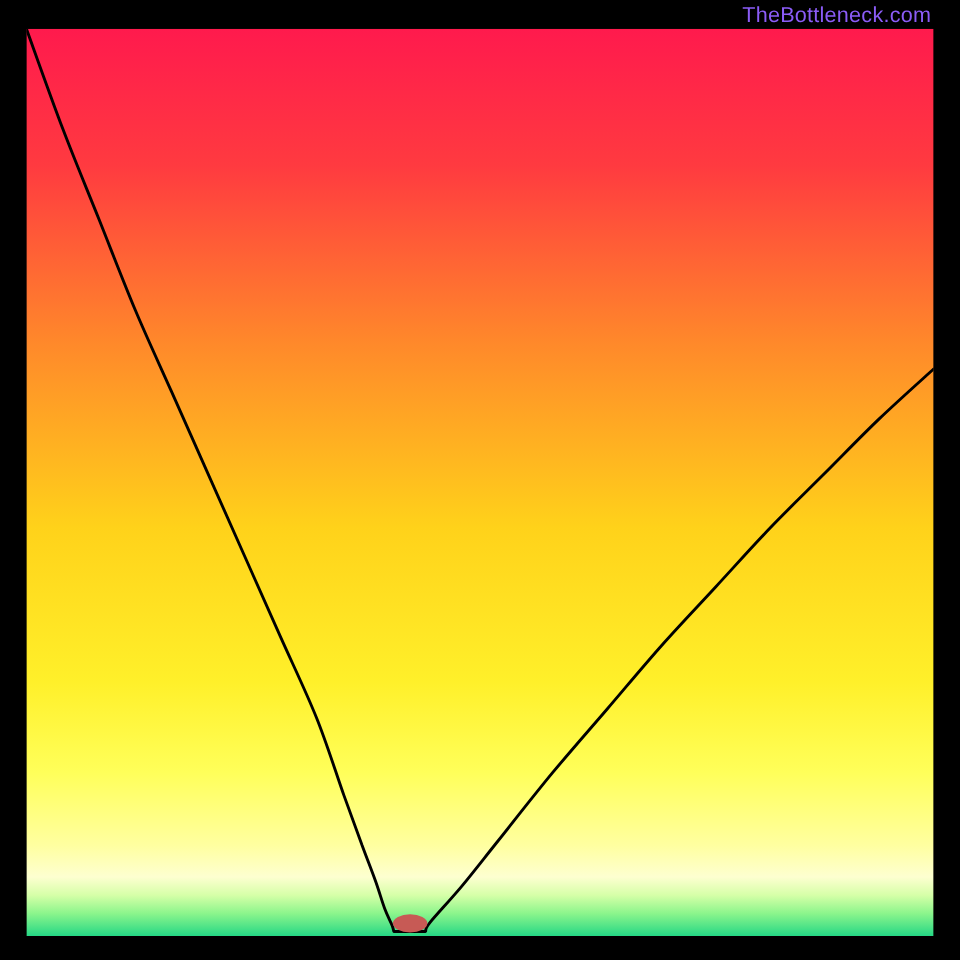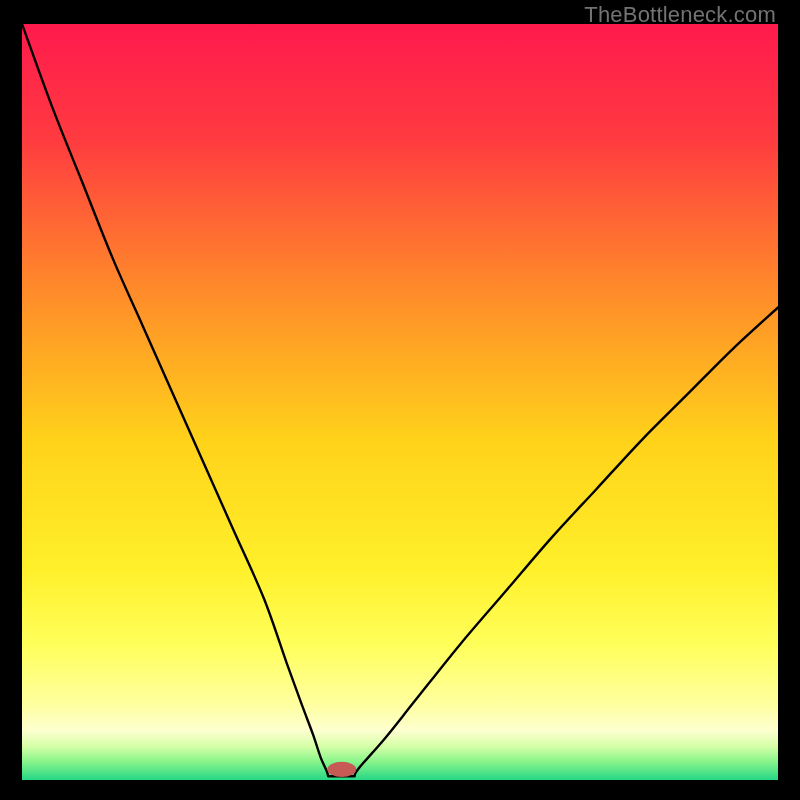--- a/index.html
+++ b/index.html
@@ -21,22 +21,22 @@
     position: absolute;
     left: 22px;
     top: 24px;
     width: 756px;
     height: 756px;
   }
   .watermark {
     position: absolute;
     top: 2px;
     right: 24px;
-    color: #737373;
-    font-size: 22px;
+    color: #8b5cf6;
+    font-size: 18px;
     font-weight: 400;
     letter-spacing: 0.2px;
   }
   svg { display: block; }
 </style>
 </head>
 <body>
 
 <div class="frame">
   <div class="watermark">TheBottleneck.com</div>

